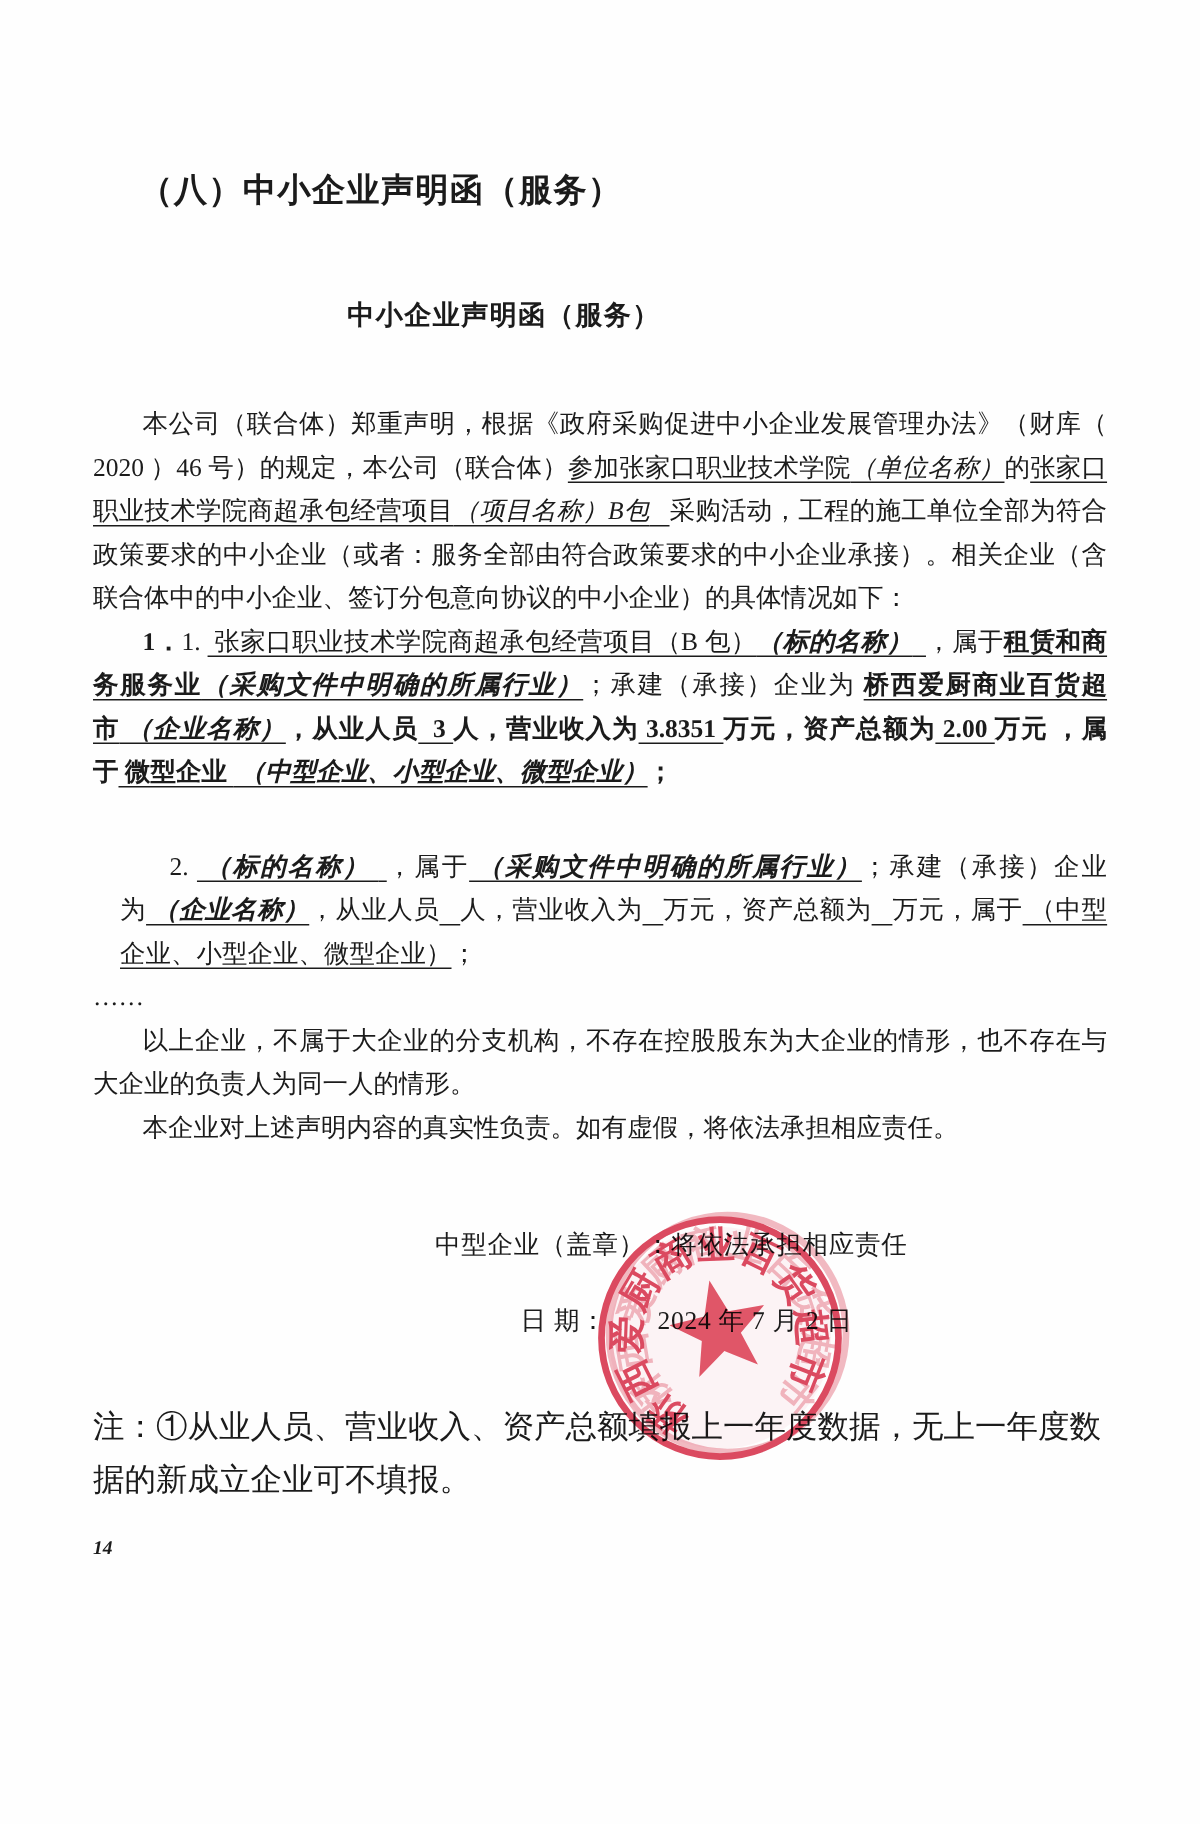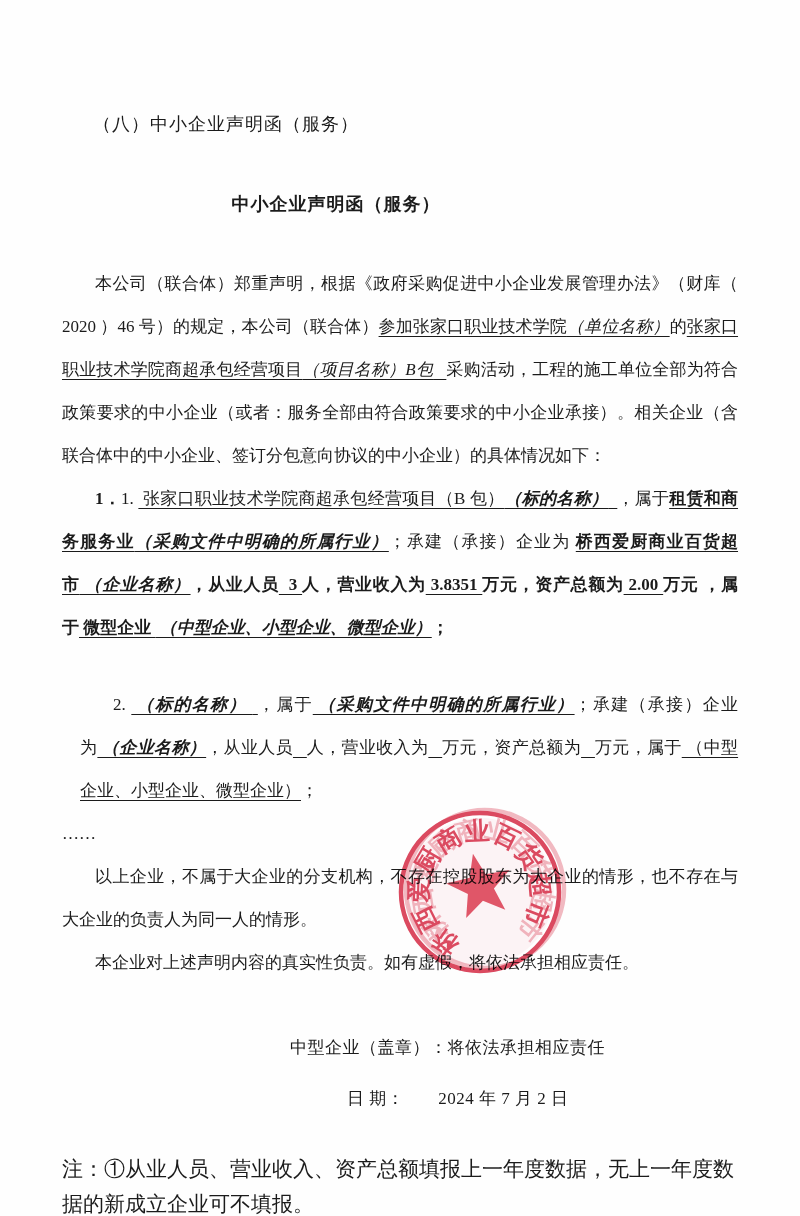--- a/index.html
+++ b/index.html
@@ -8,33 +8,33 @@
     position: relative;
     width: 800px; height: 1216px;
     background: #fefefe;
     color: var(--ink);
     font-family: "Liberation Serif", "DejaVu Serif", serif;
     box-sizing: border-box;
     padding: 112px 62px 0 62px;
     overflow: hidden;
   }
   .heading {
-    font-size: 18px; font-weight: normal; letter-spacing: 1px;
+    font-size: 22px; font-weight: bold; letter-spacing: 1px;
     padding-left: 31px;
   }
   .doc-title {
     margin-top: 56px;
     font-size: 18px; font-weight: bold; letter-spacing: 1px;
     text-align: center;
     transform: translateX(-64px);
   }
   .doc-body {
     margin-top: 46px;
     font-size: 17px;
-    line-height: 43px;
+    line-height: 29px;
     text-align: justify;
   }
   .para { margin: 0; }
   .para.indent { text-indent: 33px; }
   .para.gap { margin-top: 34px; margin-left: 18px; }
   .doc-body span.u { text-decoration: underline; text-decoration-thickness: 1px; text-underline-offset: 4px; }
   .doc-body span.i { font-style: italic; }
   .doc-body span.b { font-weight: bold; }
 
   .sig-line { margin: 52px 0 0 228px; font-size: 17px; letter-spacing: .5px; }

